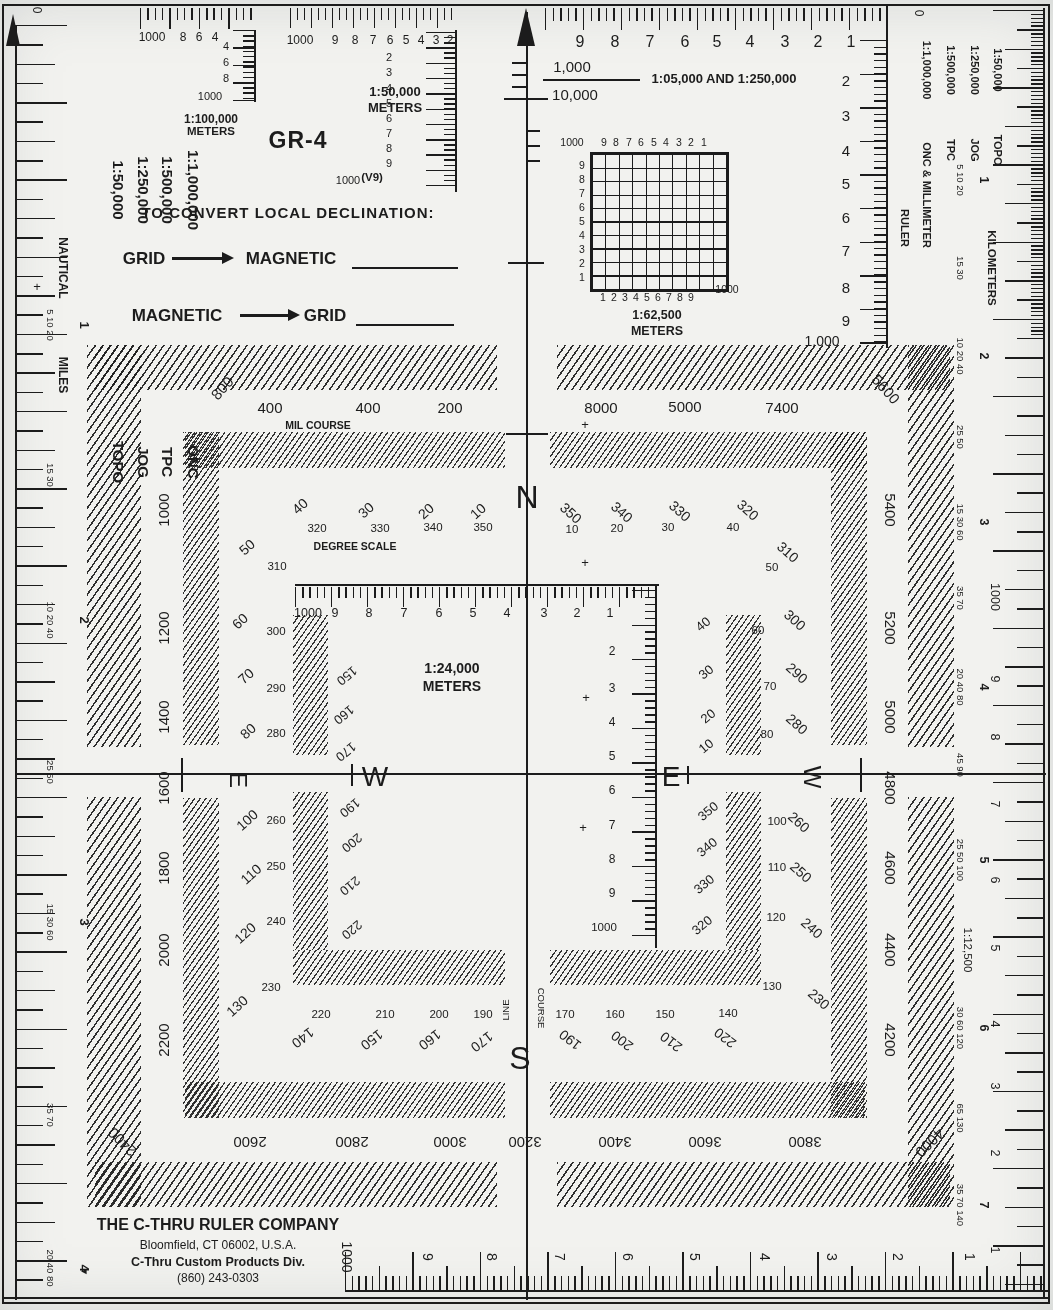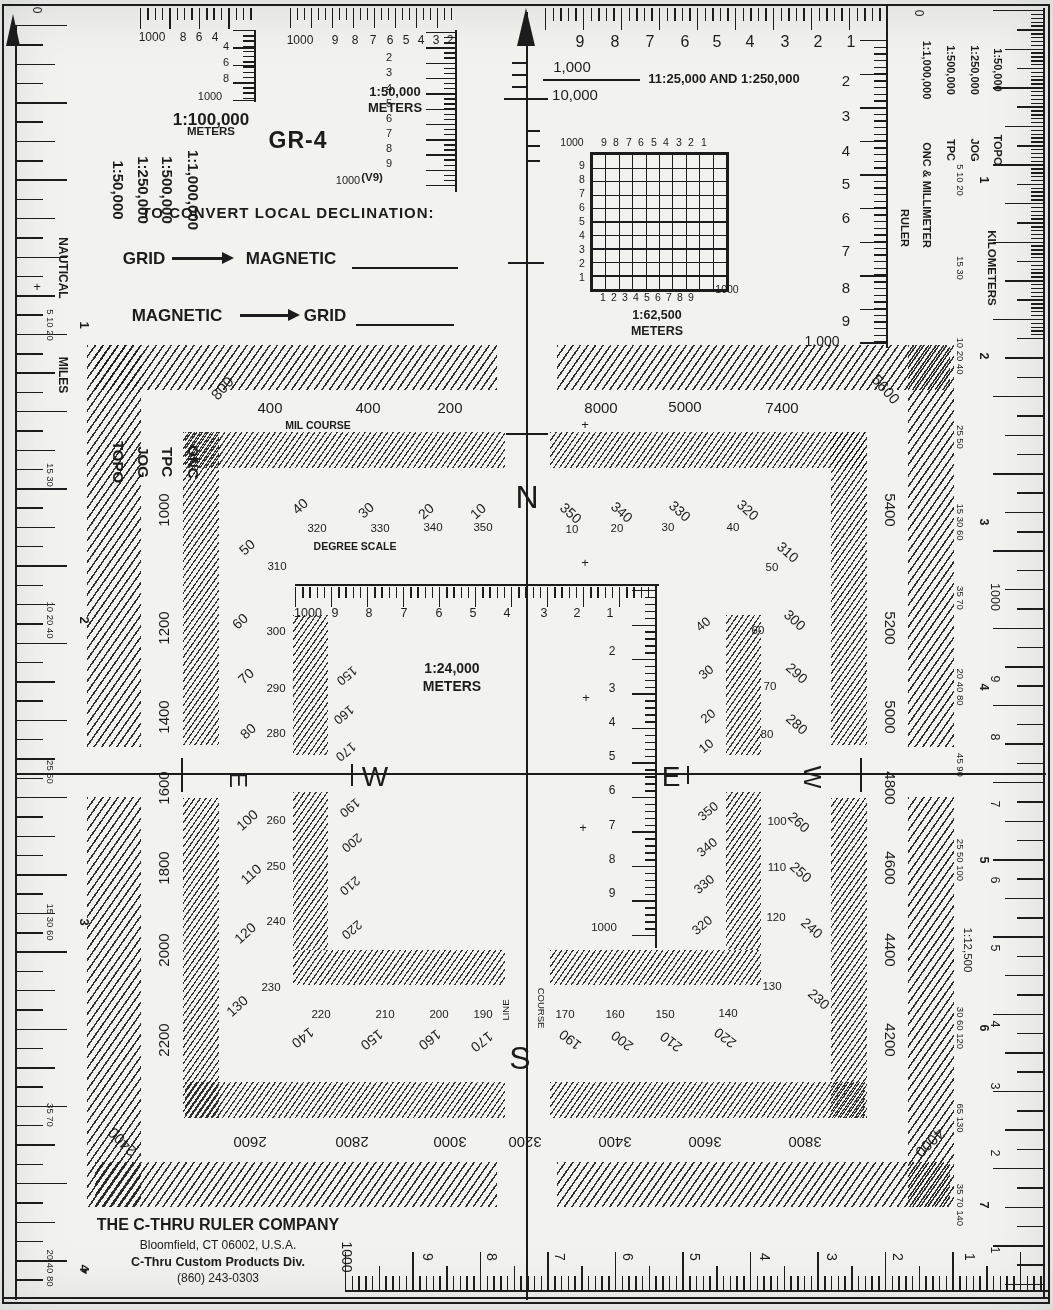--- a/index.html
+++ b/index.html
@@ -248,21 +248,21 @@
     <span class="t" style="left: 586px; top: 697px; font-size: 13px; transform: translate(-50%, -50%) rotate(0deg);">+</span>
     <span class="t" style="left: 583px; top: 827px; font-size: 13px; transform: translate(-50%, -50%) rotate(0deg);">+</span>
     <span class="t" style="left: 152px; top: 37px; font-size: 12px; transform: translate(-50%, -50%) rotate(0deg);">1000</span>
     <span class="t" style="left: 183px; top: 37px; font-size: 12px; transform: translate(-50%, -50%) rotate(0deg);">8</span>
     <span class="t" style="left: 199px; top: 37px; font-size: 12px; transform: translate(-50%, -50%) rotate(0deg);">6</span>
     <span class="t" style="left: 215px; top: 37px; font-size: 12px; transform: translate(-50%, -50%) rotate(0deg);">4</span>
     <span class="t" style="left: 226px; top: 46px; font-size: 11px; transform: translate(-50%, -50%) rotate(0deg);">4</span>
     <span class="t" style="left: 226px; top: 62px; font-size: 11px; transform: translate(-50%, -50%) rotate(0deg);">6</span>
     <span class="t" style="left: 226px; top: 78px; font-size: 11px; transform: translate(-50%, -50%) rotate(0deg);">8</span>
     <span class="t" style="left: 210px; top: 96px; font-size: 11px; transform: translate(-50%, -50%) rotate(0deg);">1000</span>
-    <span class="t" style="left: 211px; top: 119px; font-size: 17px; font-weight: 700; transform: translate(-50%, -50%) rotate(0deg);">1:100,000</span>
+    <span class="t" style="left: 211px; top: 119px; font-size: 12px; font-weight: 700; transform: translate(-50%, -50%) rotate(0deg);">1:100,000</span>
     <span class="t" style="left: 211px; top: 132px; font-size: 11.5px; font-weight: 700; transform: translate(-50%, -50%) rotate(0deg);">METERS</span>
     <span class="t" style="left: 300px; top: 40px; font-size: 12px; transform: translate(-50%, -50%) rotate(0deg);">1000</span>
     <span class="t" style="left: 335px; top: 40px; font-size: 12px; transform: translate(-50%, -50%) rotate(0deg);">9</span>
     <span class="t" style="left: 355px; top: 40px; font-size: 12px; transform: translate(-50%, -50%) rotate(0deg);">8</span>
     <span class="t" style="left: 373px; top: 40px; font-size: 12px; transform: translate(-50%, -50%) rotate(0deg);">7</span>
     <span class="t" style="left: 390px; top: 40px; font-size: 12px; transform: translate(-50%, -50%) rotate(0deg);">6</span>
     <span class="t" style="left: 406px; top: 40px; font-size: 12px; transform: translate(-50%, -50%) rotate(0deg);">5</span>
     <span class="t" style="left: 421px; top: 40px; font-size: 12px; transform: translate(-50%, -50%) rotate(0deg);">4</span>
     <span class="t" style="left: 436px; top: 40px; font-size: 12px; transform: translate(-50%, -50%) rotate(0deg);">3</span>
     <span class="t" style="left: 450px; top: 40px; font-size: 12px; transform: translate(-50%, -50%) rotate(0deg);">2</span>
@@ -290,21 +290,21 @@
     <span class="t" style="left: 846px; top: 115px; font-size: 15px; transform: translate(-50%, -50%) rotate(0deg);">3</span>
     <span class="t" style="left: 846px; top: 150px; font-size: 15px; transform: translate(-50%, -50%) rotate(0deg);">4</span>
     <span class="t" style="left: 846px; top: 183px; font-size: 15px; transform: translate(-50%, -50%) rotate(0deg);">5</span>
     <span class="t" style="left: 846px; top: 217px; font-size: 15px; transform: translate(-50%, -50%) rotate(0deg);">6</span>
     <span class="t" style="left: 846px; top: 250px; font-size: 15px; transform: translate(-50%, -50%) rotate(0deg);">7</span>
     <span class="t" style="left: 846px; top: 287px; font-size: 15px; transform: translate(-50%, -50%) rotate(0deg);">8</span>
     <span class="t" style="left: 846px; top: 320px; font-size: 15px; transform: translate(-50%, -50%) rotate(0deg);">9</span>
     <span class="t" style="left: 822px; top: 341px; font-size: 14px; transform: translate(-50%, -50%) rotate(0deg);">1,000</span>
     <span class="t" style="left: 572px; top: 66px; font-size: 15px; transform: translate(-50%, -50%) rotate(0deg);">1,000</span>
     <span class="t" style="left: 575px; top: 94px; font-size: 15px; transform: translate(-50%, -50%) rotate(0deg);">10,000</span>
-    <span class="t" style="left: 724px; top: 78px; font-size: 13px; font-weight: 700; transform: translate(-50%, -50%) rotate(0deg);">11:25,000  AND  1:250,000</span>
+    <span class="t" style="left: 724px; top: 78px; font-size: 13px; font-weight: 700; transform: translate(-50%, -50%) rotate(0deg);">1:05,000  AND  1:250,000</span>
     <span class="t" style="left: 572px; top: 142px; font-size: 10.5px; transform: translate(-50%, -50%) rotate(0deg);">1000</span>
     <span class="t" style="left: 604px; top: 142px; font-size: 10.5px; transform: translate(-50%, -50%) rotate(0deg);">9</span>
     <span class="t" style="left: 616px; top: 142px; font-size: 10.5px; transform: translate(-50%, -50%) rotate(0deg);">8</span>
     <span class="t" style="left: 629px; top: 142px; font-size: 10.5px; transform: translate(-50%, -50%) rotate(0deg);">7</span>
     <span class="t" style="left: 641px; top: 142px; font-size: 10.5px; transform: translate(-50%, -50%) rotate(0deg);">6</span>
     <span class="t" style="left: 654px; top: 142px; font-size: 10.5px; transform: translate(-50%, -50%) rotate(0deg);">5</span>
     <span class="t" style="left: 666px; top: 142px; font-size: 10.5px; transform: translate(-50%, -50%) rotate(0deg);">4</span>
     <span class="t" style="left: 679px; top: 142px; font-size: 10.5px; transform: translate(-50%, -50%) rotate(0deg);">3</span>
     <span class="t" style="left: 691px; top: 142px; font-size: 10.5px; transform: translate(-50%, -50%) rotate(0deg);">2</span>
     <span class="t" style="left: 704px; top: 142px; font-size: 10.5px; transform: translate(-50%, -50%) rotate(0deg);">1</span>

